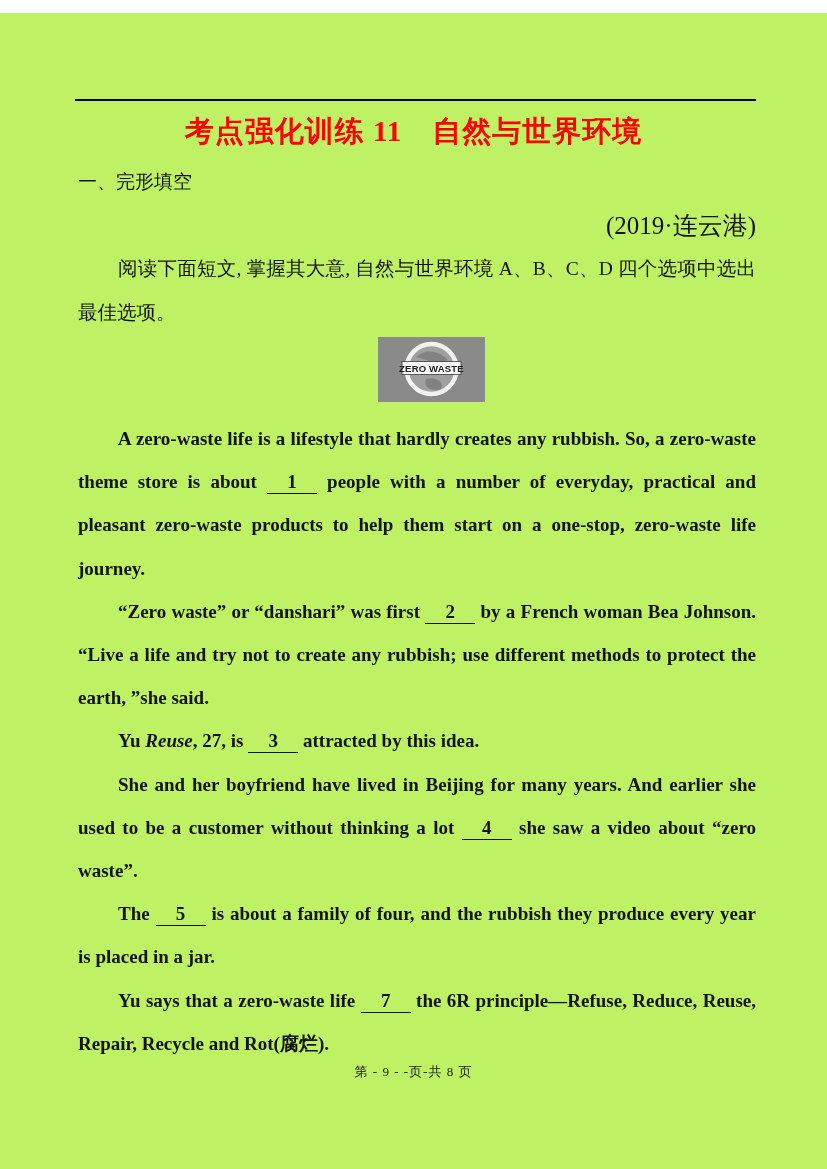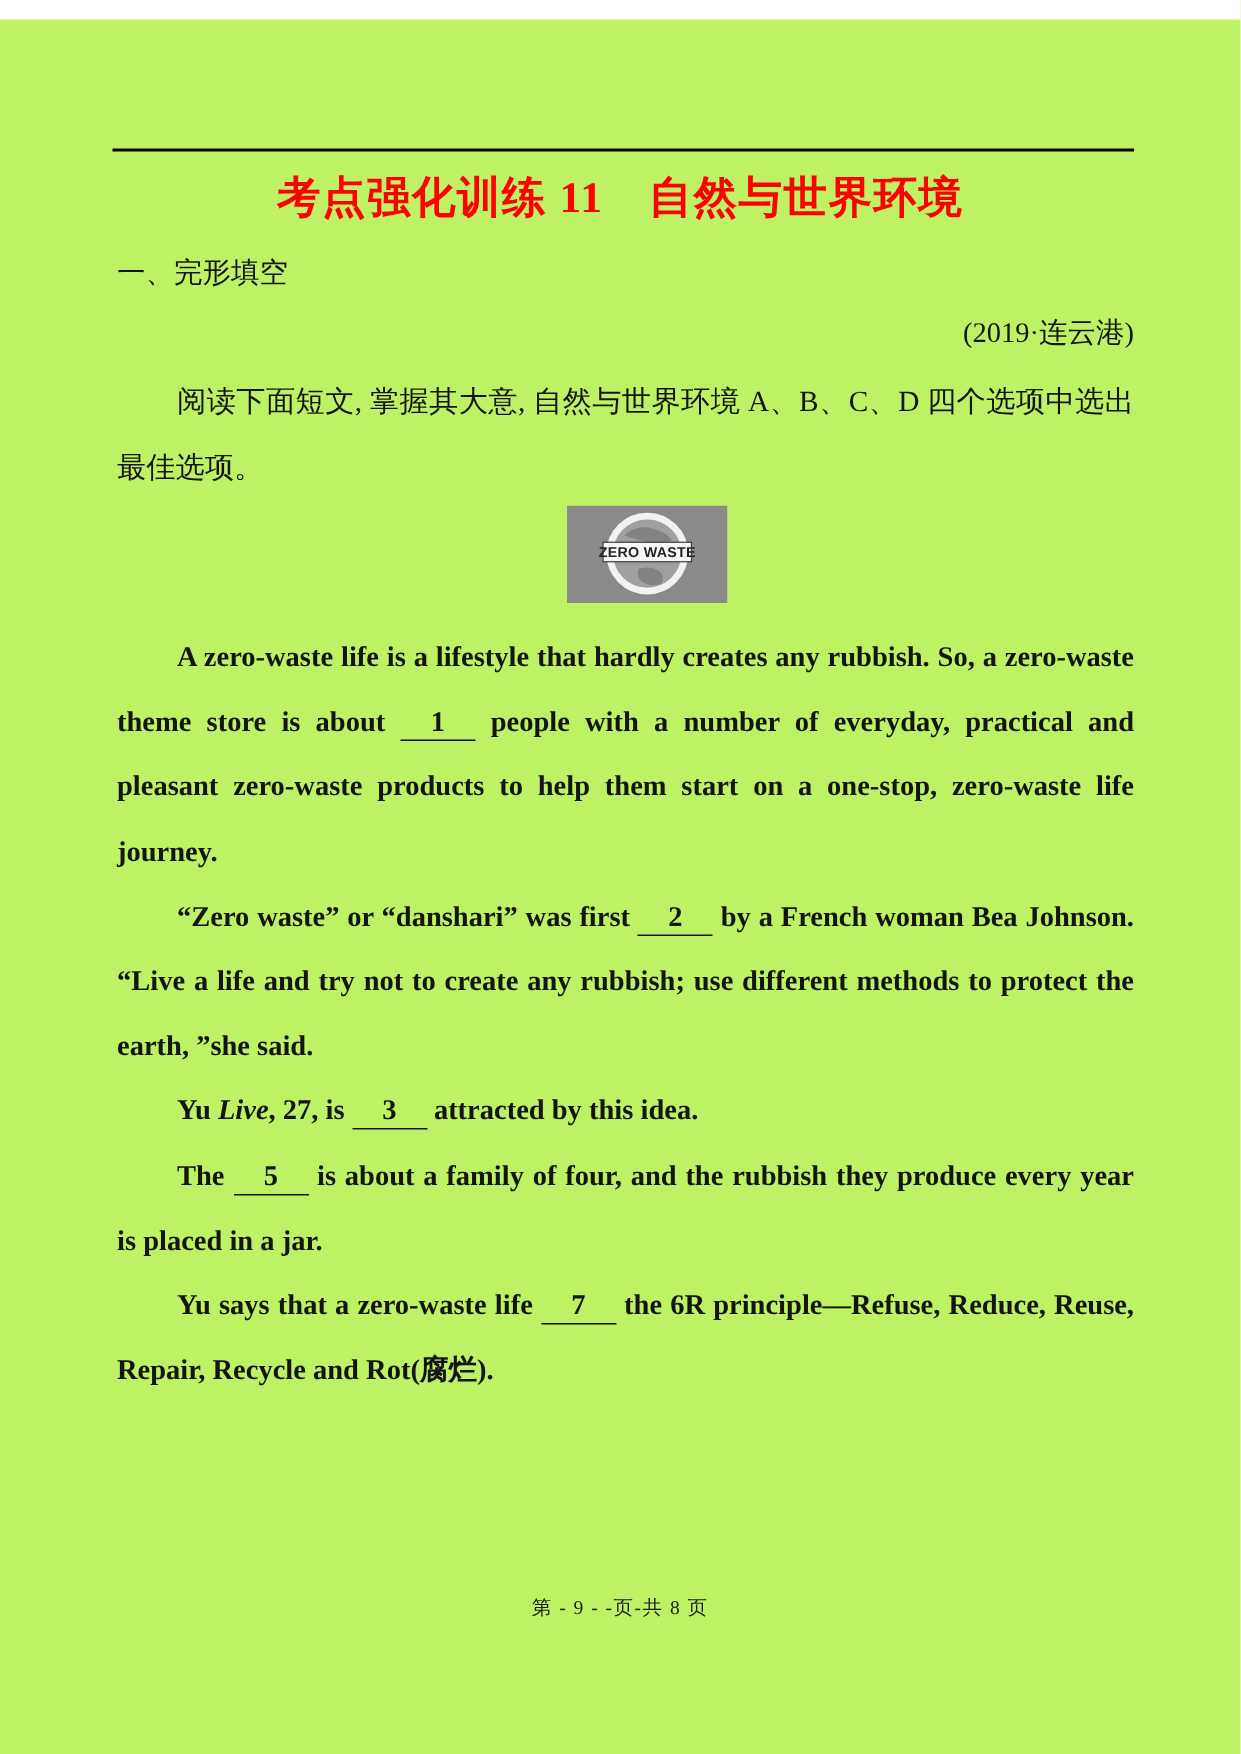--- a/index.html
+++ b/index.html
@@ -22,21 +22,21 @@
     font-size:29px; font-weight:bold; letter-spacing:1px;
     color:#ff0000;
     font-family:"Liberation Serif","DejaVu Serif",serif;
   }
   .section-heading {
     position:absolute; left:78px; top:156px;
     font-size:19px;
   }
   .source {
     position:absolute; right:71px; top:196px;
-    font-size:19px;
+    font-size:25px;
   }
   .instruction {
     position:absolute; left:78px; right:71px; top:234px; margin:0;
     font-size:19.5px; line-height:44px;
     text-align:justify; text-indent:40px;
   }
   .figure {
     position:absolute; left:378px; top:324px; width:124px; height:65px; margin:0;
   }
   .figure svg { display:block; }
@@ -85,20 +85,21 @@
       <circle cx="53.5" cy="32" r="25" fill="none" stroke="#f2f2f2" stroke-width="4.5"></circle>
 
       <rect x="24" y="24.5" width="59" height="13" fill="#f7f7f7" stroke="#3a3a3a" stroke-width="0.8"></rect>
       <text x="53.5" y="34.5" text-anchor="middle" font-size="9.5" font-weight="bold" letter-spacing="0.2" fill="#222222" font-family="Liberation Sans, DejaVu Sans, sans-serif">ZERO WASTE</text>
     </svg>
   </figure>
 
   <div class="passage">
       <p>A zero-waste life is a lifestyle that hardly creates any rubbish. So, a zero-waste theme store is about <span class="blank">1</span> people with a number of everyday, practical and pleasant zero-waste products to help them start on a one-stop, zero-waste life journey.</p>
       <p>“Zero waste” or “danshari” was first <span class="blank">2</span> by a French woman Bea Johnson. “Live a life and try not to create any rubbish; use different methods to protect the earth, ”she said.</p>
-      <p>Yu <i>Live</i>, 27, is <span class="blank">3</span> attracted by this idea.</p>
+      <p>Yu <i>Reuse</i>, 27, is <span class="blank">3</span> attracted by this idea.</p>
+      <p>She and her boyfriend have lived in Beijing for many years. And earlier she used to be a customer without thinking a lot <span class="blank">4</span> she saw a video about “zero waste”.</p>
       <p>The <span class="blank">5</span> is about a family of four, and the rubbish they produce every year is placed in a jar.</p>
       <p>Yu says that a zero-waste life <span class="blank">7</span> the 6R principle—Refuse, Reduce, Reuse, Repair, Recycle and Rot(腐烂).</p>
     </div>
 
   <div class="footer">第 - 9 - -页-共 8 页</div>
 
 </div>
 
 </body></html>

